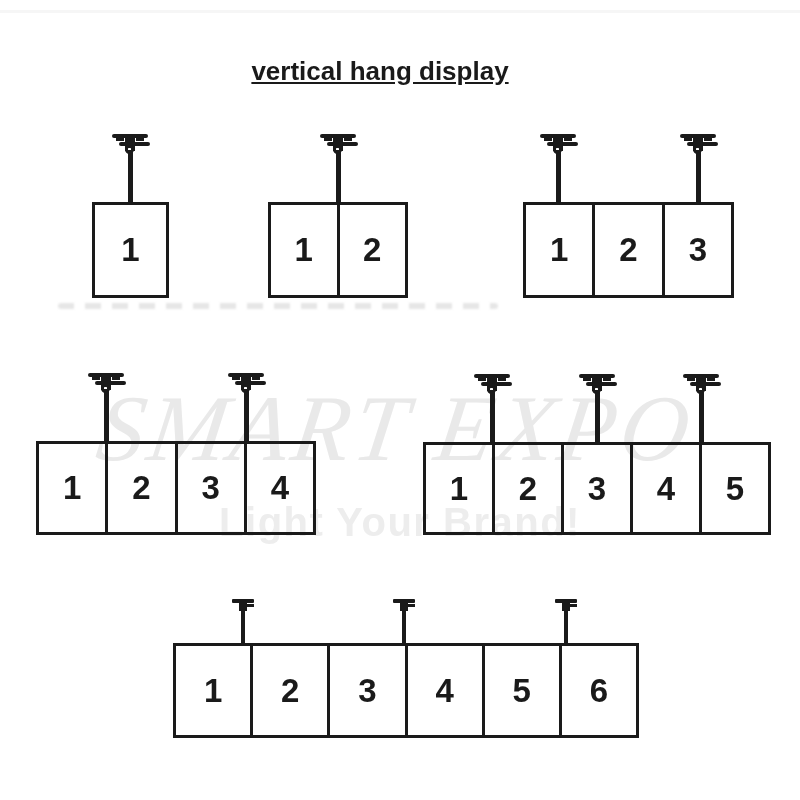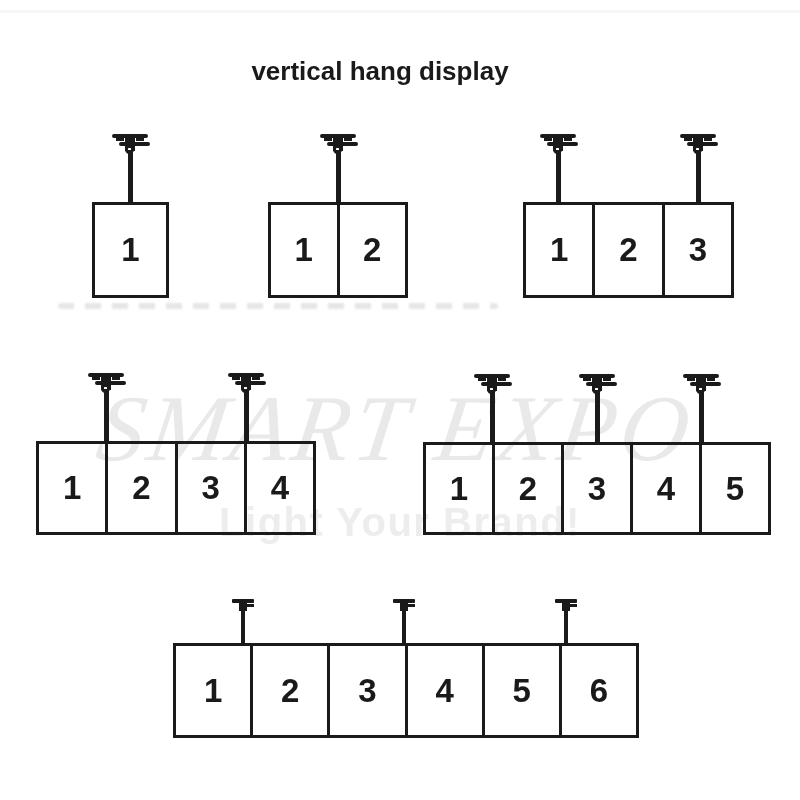--- a/index.html
+++ b/index.html
@@ -10,21 +10,21 @@
   *{margin:0;padding:0;box-sizing:border-box;}
   html,body{background:var(--bg);}
   body{font-family:"Liberation Sans",sans-serif;}
   .canvas{
     position:relative;width:800px;height:800px;background:var(--bg);
     overflow:hidden;
   }
   
   .title{
     position:absolute;top:56px;left:0;width:760px;text-align:center;
-    font-size:26px;font-weight:bold;color:var(--ink);letter-spacing:0px;
+    font-size:26px;font-weight:bold;color:var(--ink);letter-spacing:0px;text-decoration:underline;
   }
   
   .wm-script{
     position:absolute;top:368px;left:80px;width:630px;height:130px;
     text-align:center;font-family:"Liberation Serif",serif;font-style:italic;
     font-size:94px;line-height:120px;color:var(--wm);letter-spacing:4px;
     transform:skewX(-8deg);white-space:nowrap;z-index:0;
   }
   .wm-tagline{
     position:absolute;top:492px;left:180px;width:440px;text-align:center;

